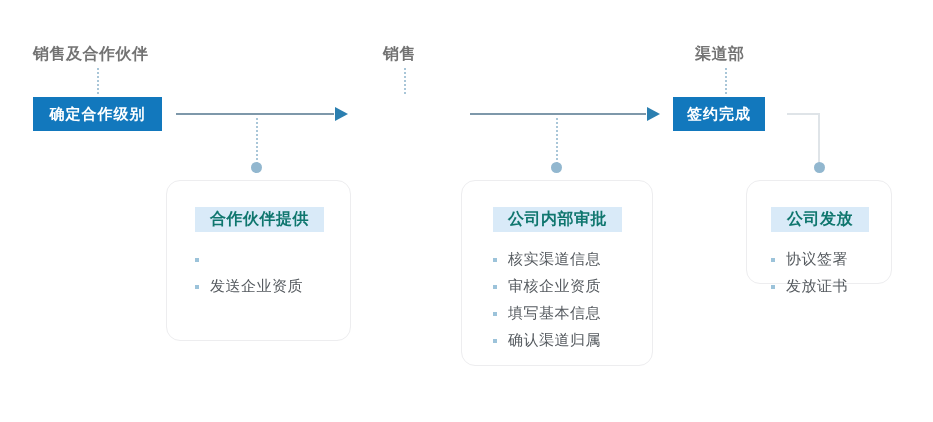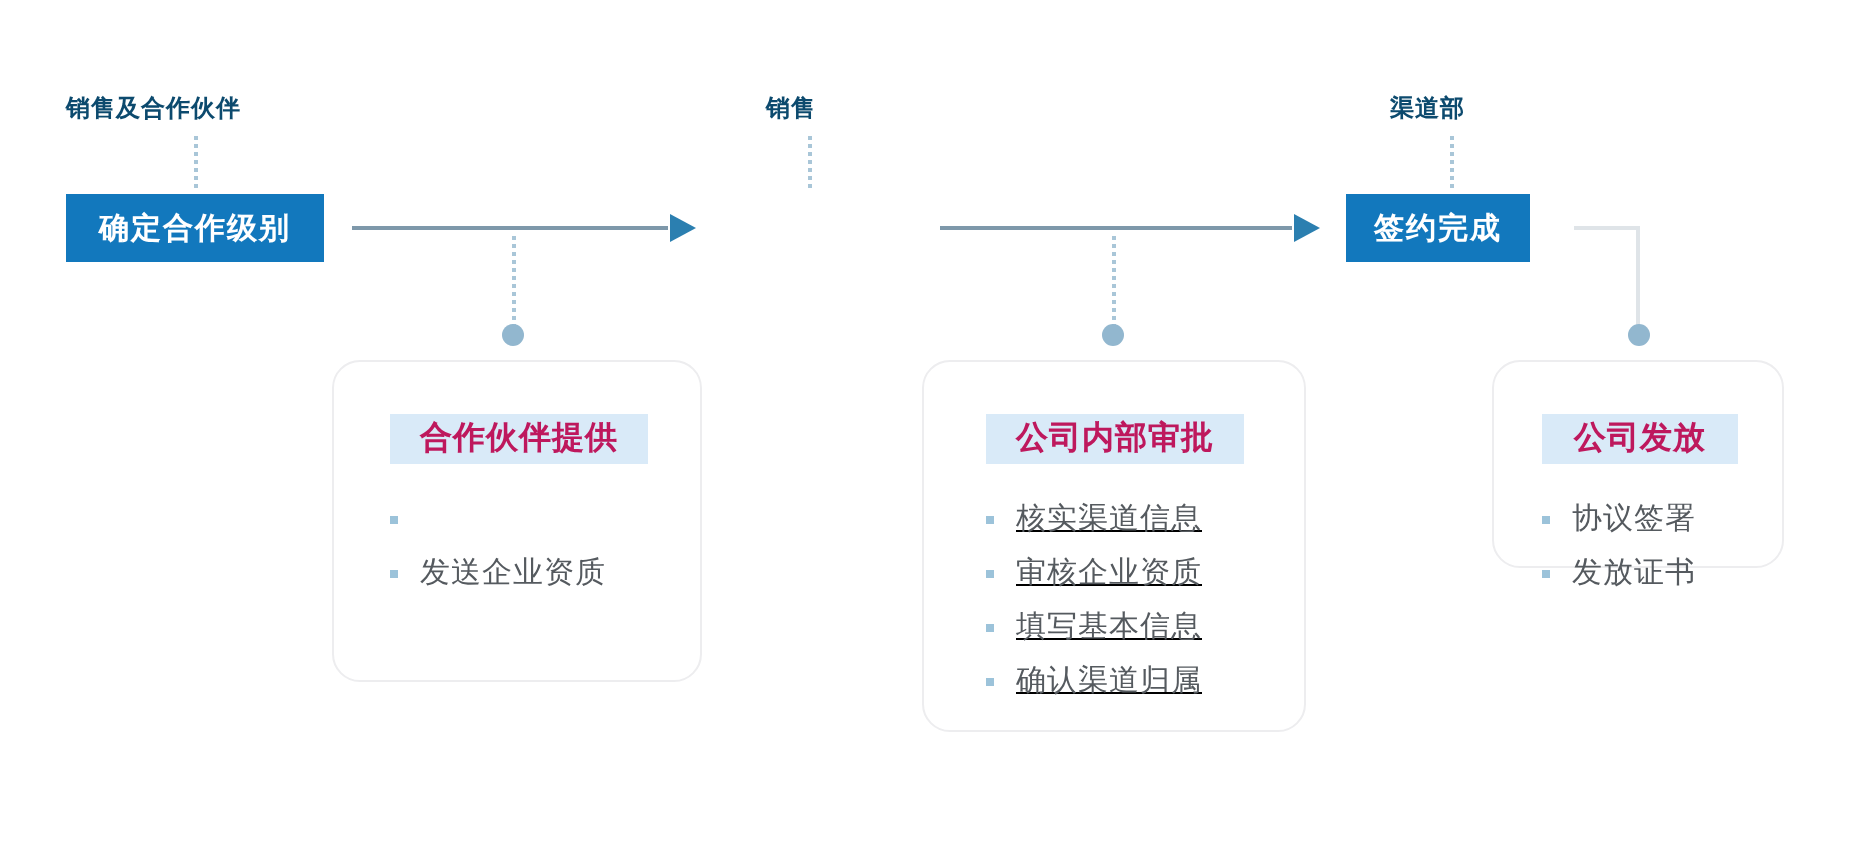--- a/index.html
+++ b/index.html
@@ -18,23 +18,23 @@
   #canvas {
     position: absolute;
     left: 0; top: 0;
     width: 933px;
     height: 422px;
   }
 
   
   .role-label {
     position: absolute;
-    font-size: 12px;
+    font-size: 16px;
     font-weight: bold;
-    color: #0c4a6e;
+    color: #737373;
     white-space: nowrap;
     letter-spacing: 0.5px;
     line-height: 18px;
   }
 
   
   .label-dash {
     position: absolute;
     width: 0;
     border-left: 2px dotted #a9c6d8;
@@ -110,21 +110,21 @@
   .card {
     position: absolute;
     border: 1px solid #ededef;
     border-radius: 14px;
     background: #ffffff;
     box-sizing: border-box;
   }
   .card-header {
     position: absolute;
     background: #d9eaf8;
-    color: #be185d;
+    color: #0f766e;
     font-size: 16px;
     font-weight: bold;
     letter-spacing: 0.5px;
     height: 25px;
     display: flex;
     align-items: center;
     justify-content: center;
     white-space: nowrap;
     box-sizing: border-box;
     padding: 0 8px;
@@ -193,21 +193,21 @@
   <div class="arrow" style="left:470px; top:107px; width:190px;">
     <div class="shaft" style="width:176px;"></div>
     <div class="head" style="left:177px;"></div>
   </div>
 
   <div class="drop-dash" style="left:556px; top:118px; height:46px;"></div>
   <div class="conn-dot" style="left:551px; top:162px;"></div>
 
   <div class="card" style="left:461px; top:180px; width:192px; height:186px;">
     <div class="card-header" style="left:31px; top:26px; width:129px;">公司内部审批</div>
-    <ul class="card-list" style="left:31px; top:65px;text-decoration:underline;">
+    <ul class="card-list" style="left:31px; top:65px;">
       <li>
         <span class="bullet"></span>
         <span>核实渠道信息</span>
       </li>
       <li>
         <span class="bullet"></span>
         <span>审核企业资质</span>
       </li>
       <li>
         <span class="bullet"></span>

